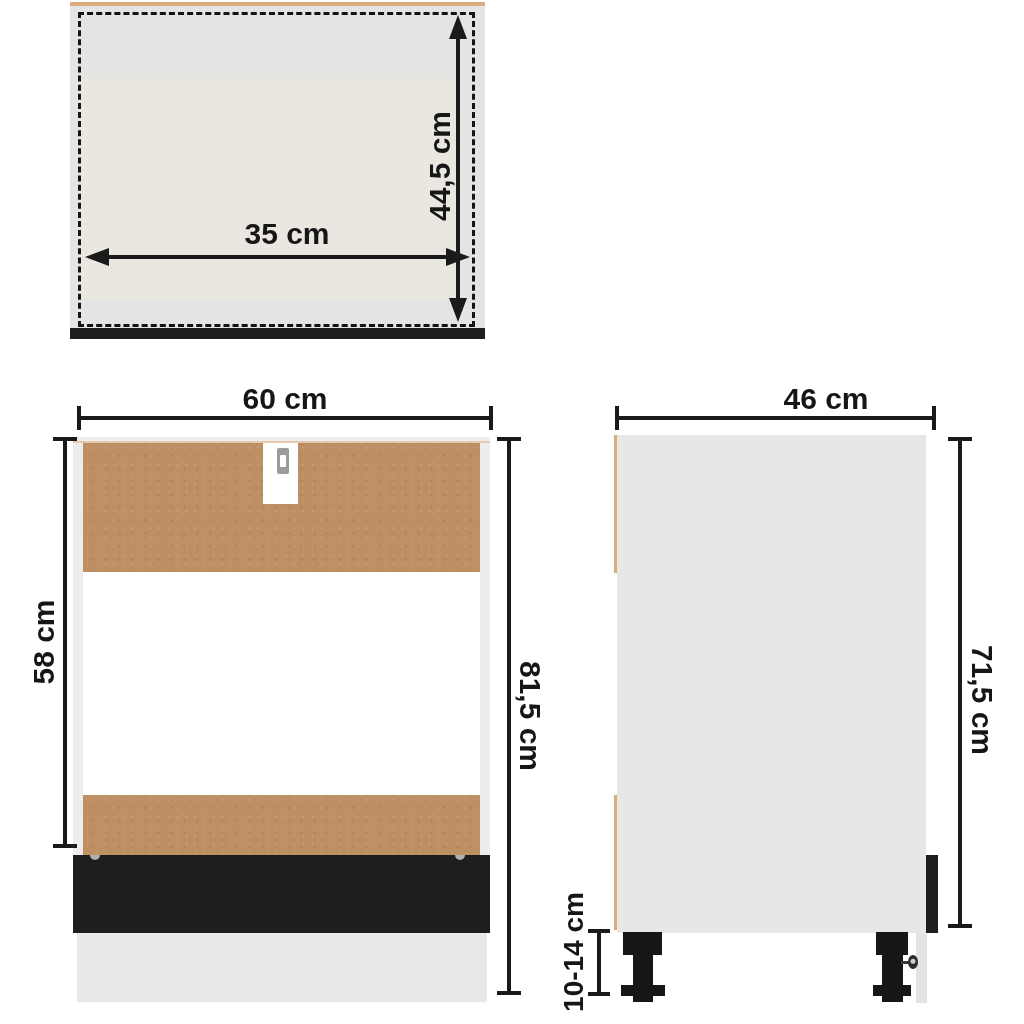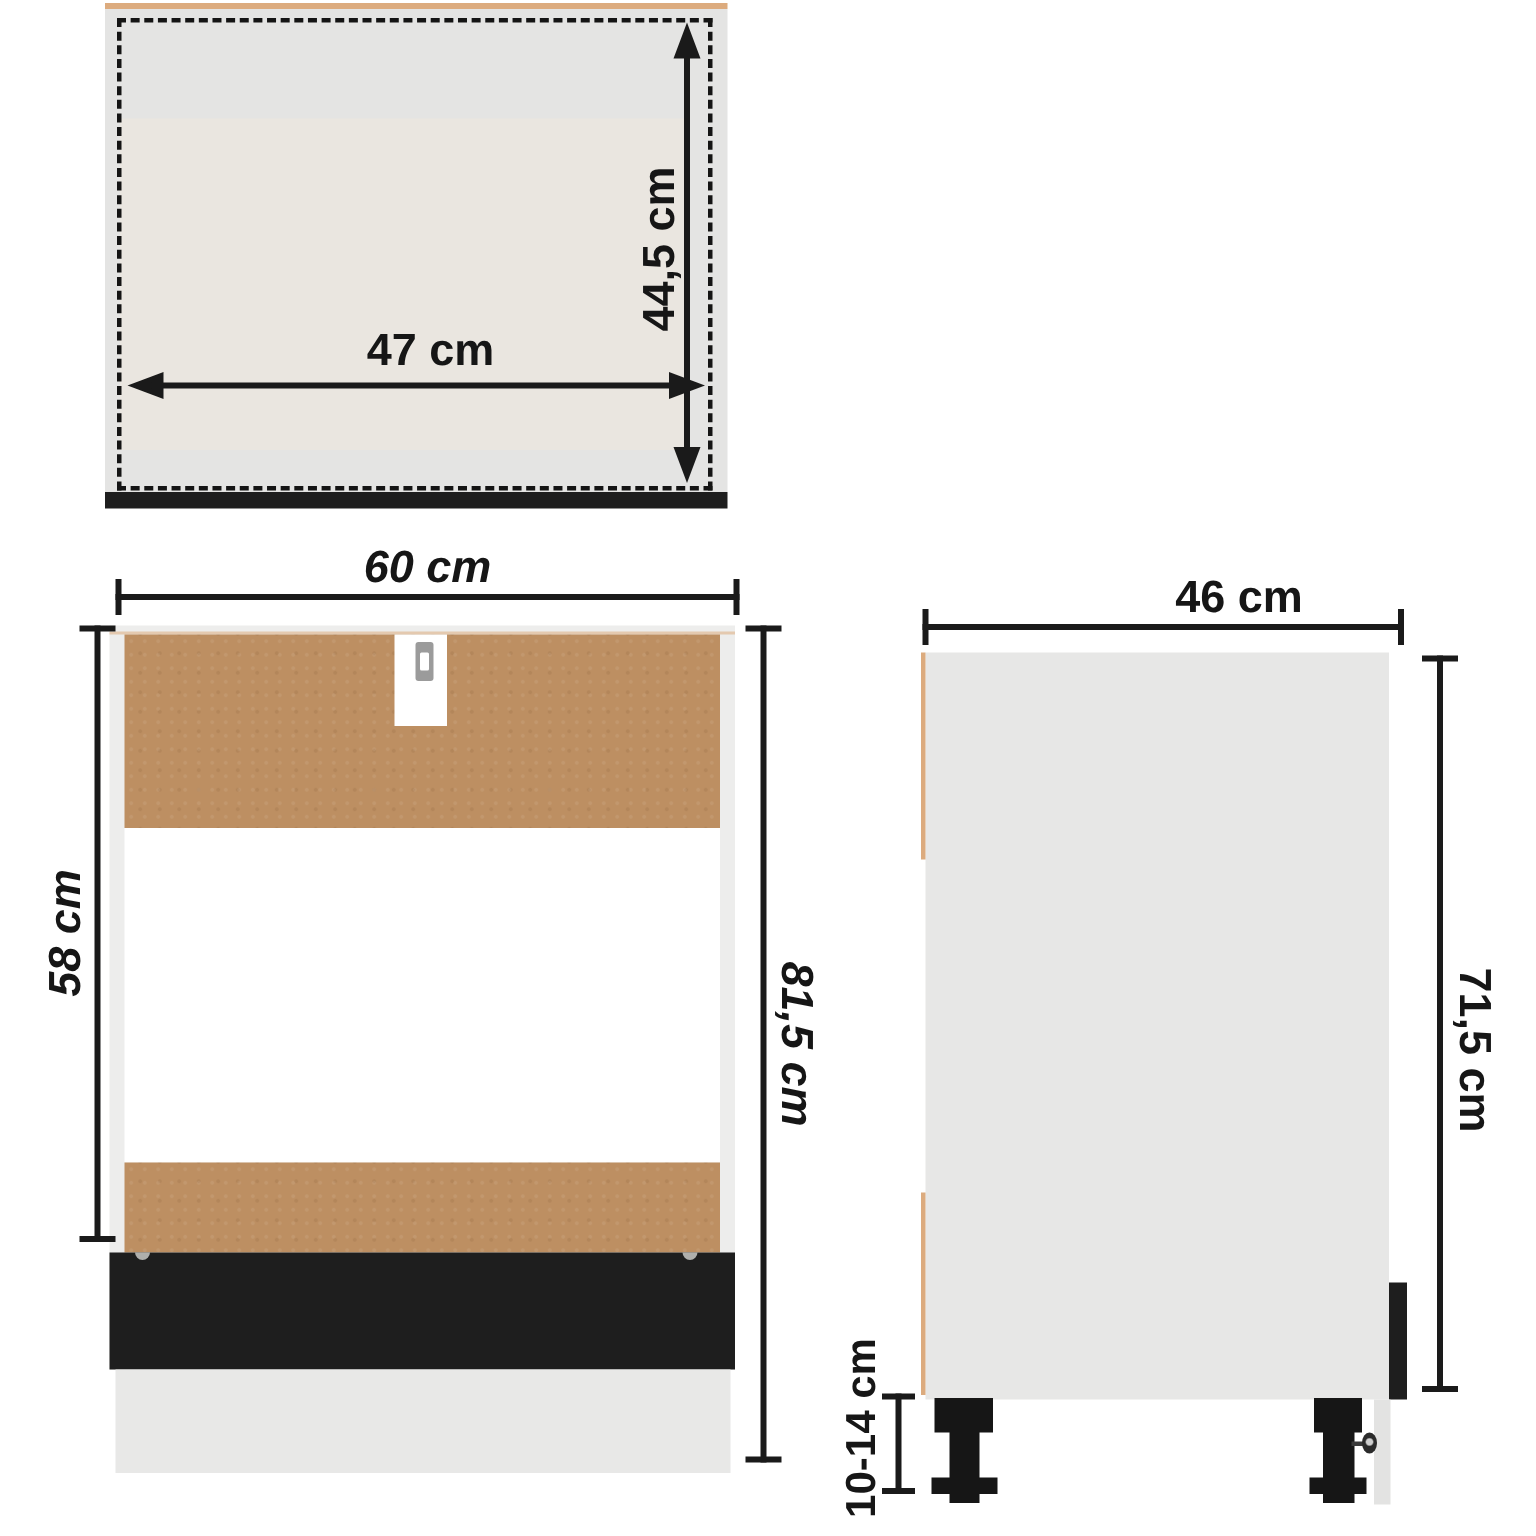--- a/index.html
+++ b/index.html
@@ -63,31 +63,31 @@
     <div class="abs" style="left:70px;top:6px;width:415px;height:322px;background:var(--panel-gray,#e4e4e3);"></div>
     <div class="abs" style="left:80px;top:79px;width:378px;height:221px;background:var(--inner-beige,#eae6e0);"></div>
     <div class="abs dashed" style="left:78px;top:12px;width:397px;height:315px;"></div>
     <div class="abs" style="left:70px;top:328px;width:415px;height:11px;background:var(--plinth-black,#1e1e1e);"></div>
 
     <div class="arrh" style="left:85px;top:248px;width:385px;height:18px;">
       <span class="hd s"></span>
       <span class="shaft"></span>
       <span class="hd e"></span>
     </div>
-    <div class="dim-label" style="left:287px;top:234px;">47 cm</div>
+    <div class="dim-label" style="left:287px;top:234px;">35 cm</div>
 
     <div class="arrv" style="left:449px;top:15px;width:18px;height:307px;">
       <span class="hd s"></span>
       <span class="shaft"></span>
       <span class="hd e"></span>
     </div>
     <div class="dim-label ccw" style="left:440px;top:166px;">44,5 cm</div>
   </div>
 
-  <div class="abs" style="left:0;top:360px;width:560px;height:644px;font-style:italic;">
+  <div class="abs" style="left:0;top:380px;width:560px;height:644px;">
 
     <div class="dim-label" style="left:285px;top:19px;">60 cm</div>
     <div class="dimh" style="left:77px;top:26px;width:416px;height:24px;">
       <span class="t s"></span>
       <span class="line"></span>
       <span class="t e"></span>
     </div>
 
     <div class="abs" style="left:73px;top:57px;width:417px;height:496px;background:var(--frame-white,#ededec);"></div>
     <div class="abs" style="left:73px;top:61px;width:417px;height:2px;background:rgba(220,171,126,0.55);"></div>

